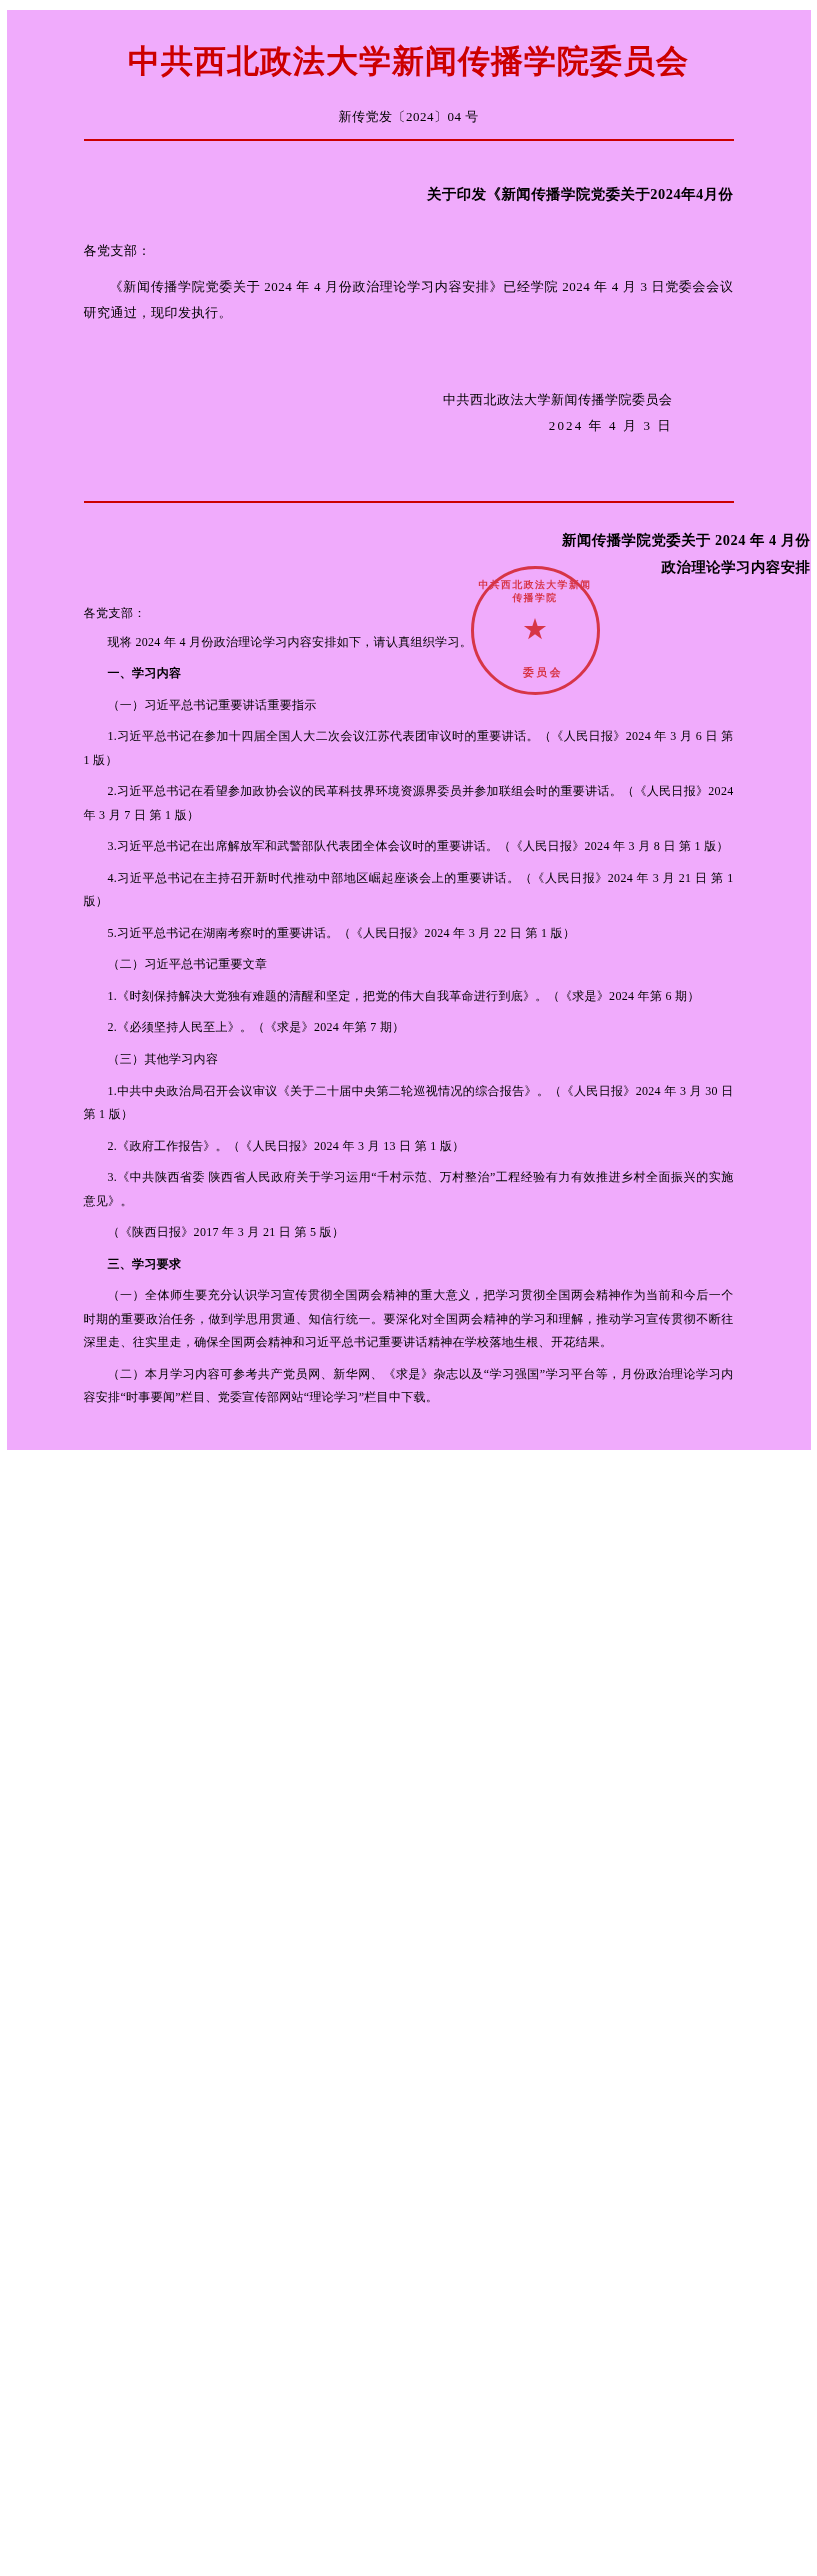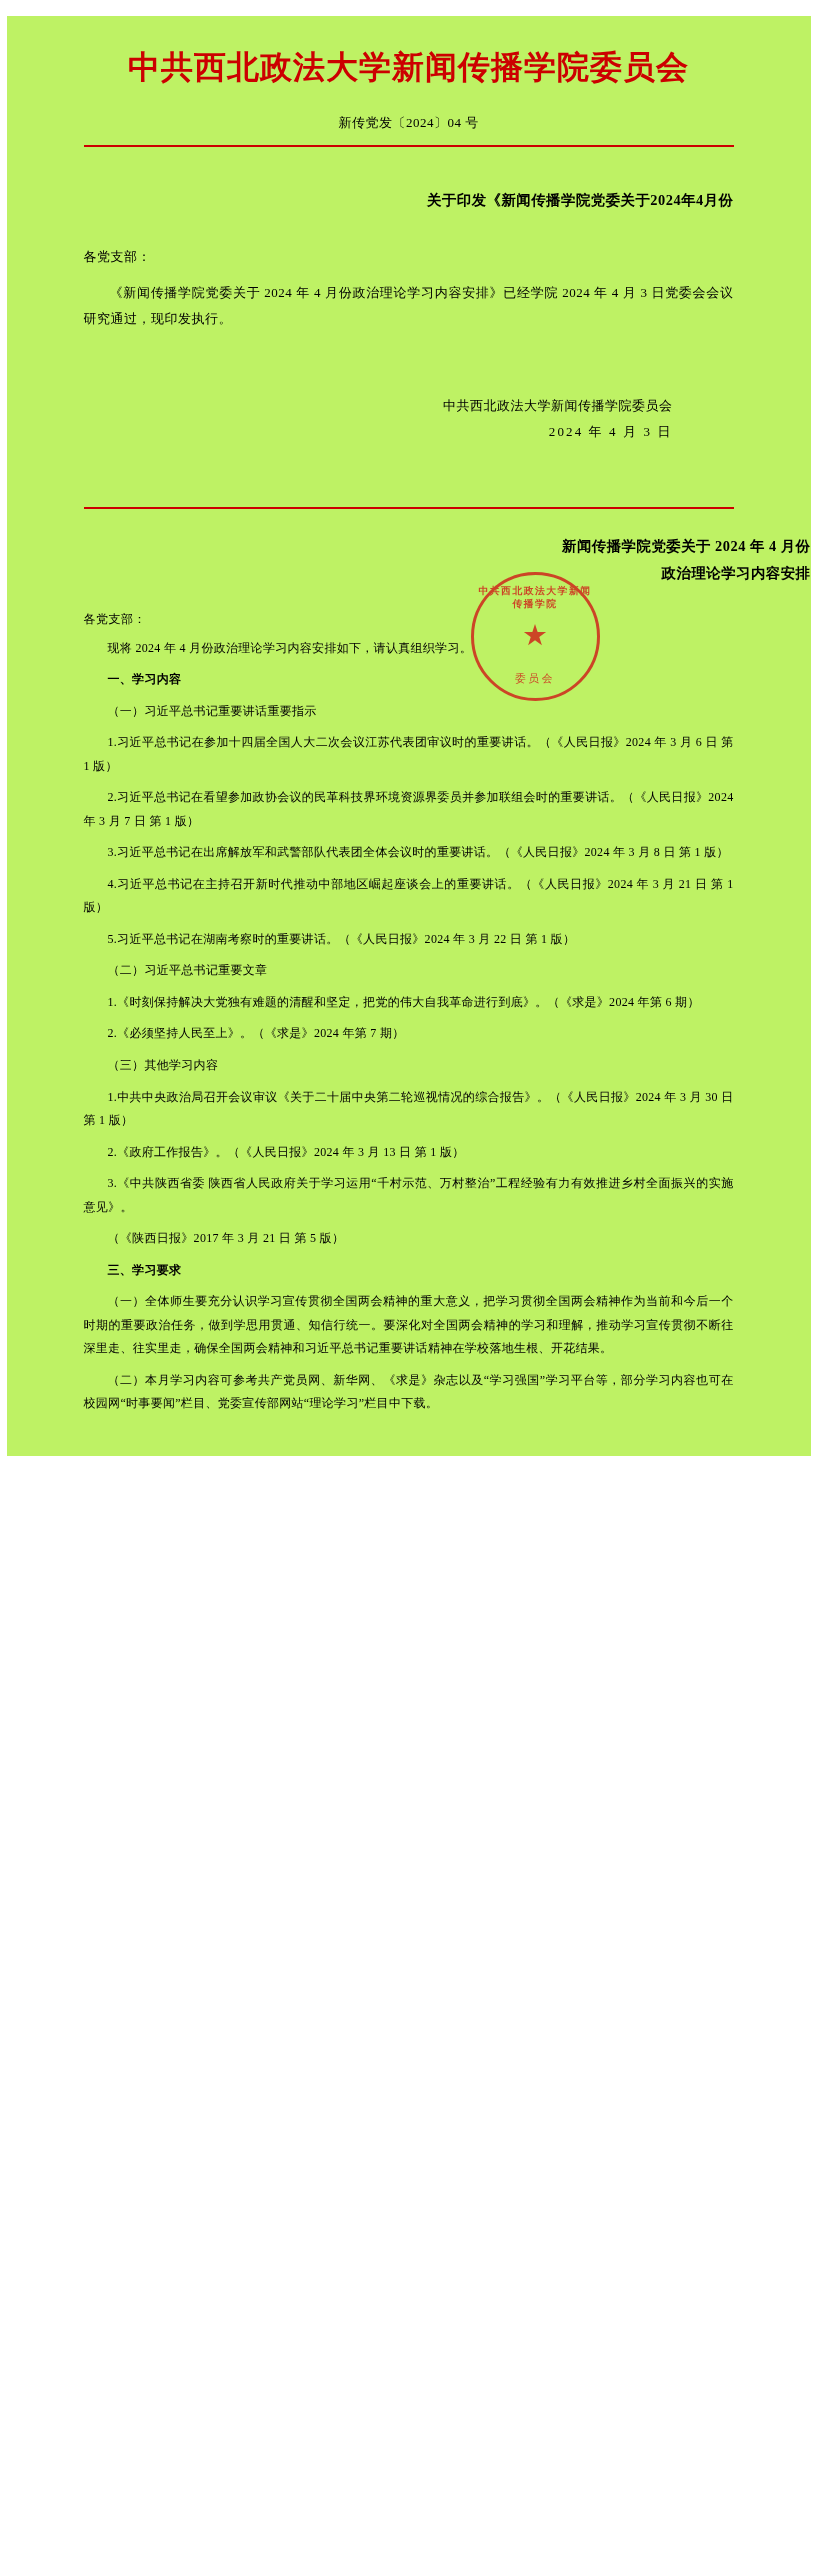--- a/index.html
+++ b/index.html
@@ -6,22 +6,22 @@
     margin: 0;
     padding: 0;
     background: #ffffff;
   }
   body {
     font-family: "Liberation Serif", "DejaVu Serif", serif;
     color: #000000;
   }
   .page {
     width: 804px;
-    margin: 16px auto;
-    background: #bef264;
+    margin: 10px auto;
+    background: #f0abfc;
     position: relative;
   }
   
   .doc {
     padding: 0 77px;
     box-sizing: border-box;
   }
   .doc1 {
     padding-top: 31px;
   }
@@ -107,25 +107,25 @@
     text-align: center;
     color: #d01515;
     font-size: 9.8px;
     font-weight: bold;
     letter-spacing: 1.5px;
   }
   .seal-bottom-text {
     position: absolute;
     width: 100%;
     bottom: 12.4px;
-    left: 0;
+    left: 8px;
     text-align: center;
     color: #d01515;
     font-size: 10.8px;
-    font-weight: normal;
+    font-weight: bold;
     letter-spacing: 2.6px;
   }
   
   .doc2 {
     margin-top: 62px;
   }
   .red-rule2 {
     height: 2.1px;
     background: #cc0000;
     margin: 0 77px;
@@ -219,21 +219,21 @@
           <div class="p2">（二）习近平总书记重要文章</div>
           <div class="p2">1.《时刻保持解决大党独有难题的清醒和坚定，把党的伟大自我革命进行到底》。（《求是》2024 年第 6 期）</div>
           <div class="p2">2.《必须坚持人民至上》。（《求是》2024 年第 7 期）</div>
           <div class="p2">（三）其他学习内容</div>
           <div class="p2">1.中共中央政治局召开会议审议《关于二十届中央第二轮巡视情况的综合报告》。（《人民日报》2024 年 3 月 30 日第 1 版）</div>
           <div class="p2">2.《政府工作报告》。（《人民日报》2024 年 3 月 13 日 第 1 版）</div>
           <div class="p2">3.《中共陕西省委 陕西省人民政府关于学习运用“千村示范、万村整治”工程经验有力有效推进乡村全面振兴的实施意见》。</div>
           <div class="p2">（《陕西日报》2017 年 3 月 21 日 第 5 版）</div>
           <div class="p2 bold">三、学习要求</div>
           <div class="p2">（一）全体师生要充分认识学习宣传贯彻全国两会精神的重大意义，把学习贯彻全国两会精神作为当前和今后一个时期的重要政治任务，做到学思用贯通、知信行统一。要深化对全国两会精神的学习和理解，推动学习宣传贯彻不断往深里走、往实里走，确保全国两会精神和习近平总书记重要讲话精神在学校落地生根、开花结果。</div>
-          <div class="p2">（二）本月学习内容可参考共产党员网、新华网、《求是》杂志以及“学习强国”学习平台等，部分学习内容也可在校园网“时事要闻”栏目、党委宣传部网站“理论学习”栏目中下载。</div>
+          <div class="p2">（二）本月学习内容可参考共产党员网、新华网、《求是》杂志以及“学习强国”学习平台等，月份政治理论学习内容安排“时事要闻”栏目、党委宣传部网站“理论学习”栏目中下载。</div>
         </div>
     </div>
 
     <div class="spacer-bottom"></div>
   </div>
 
 </div>
 
 
 </body></html>

